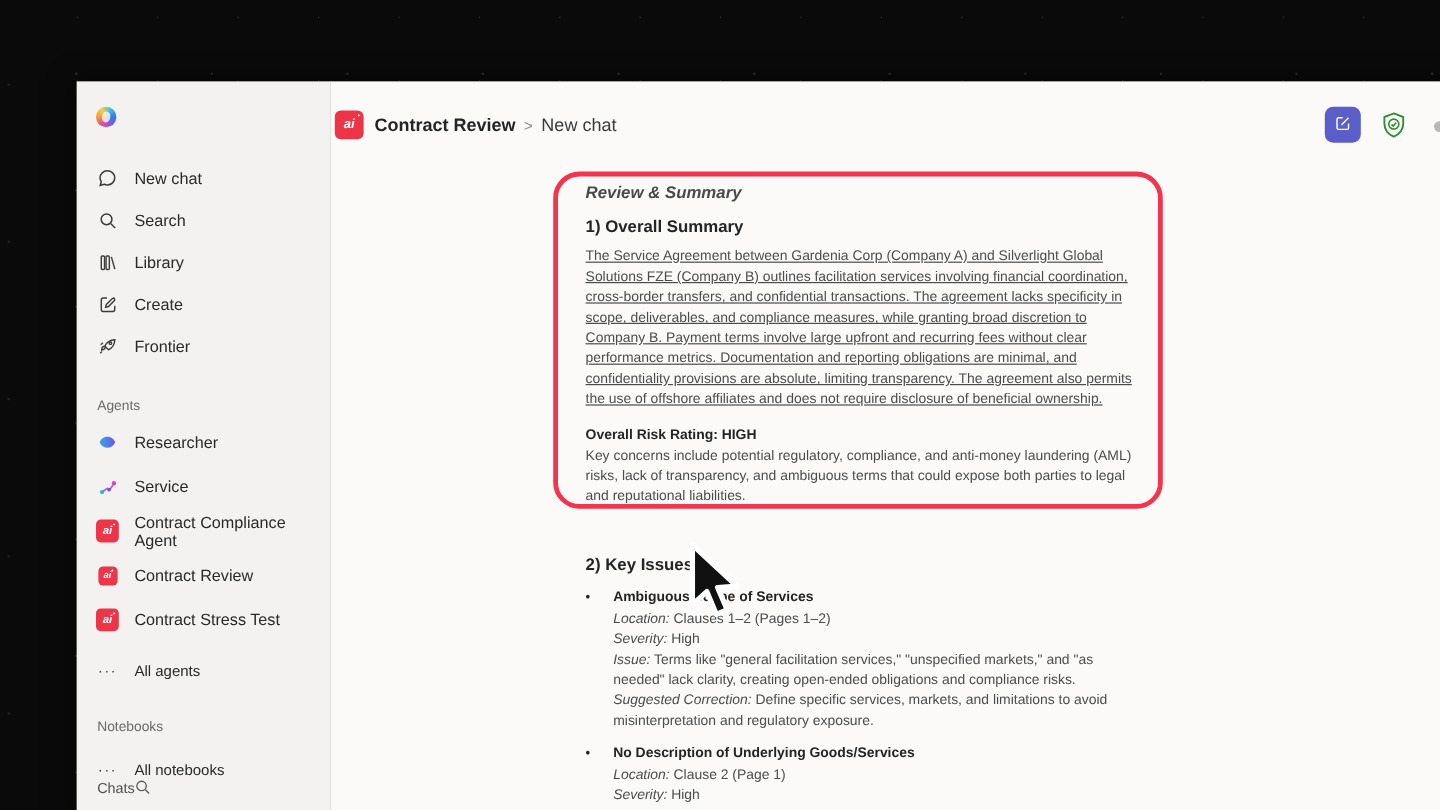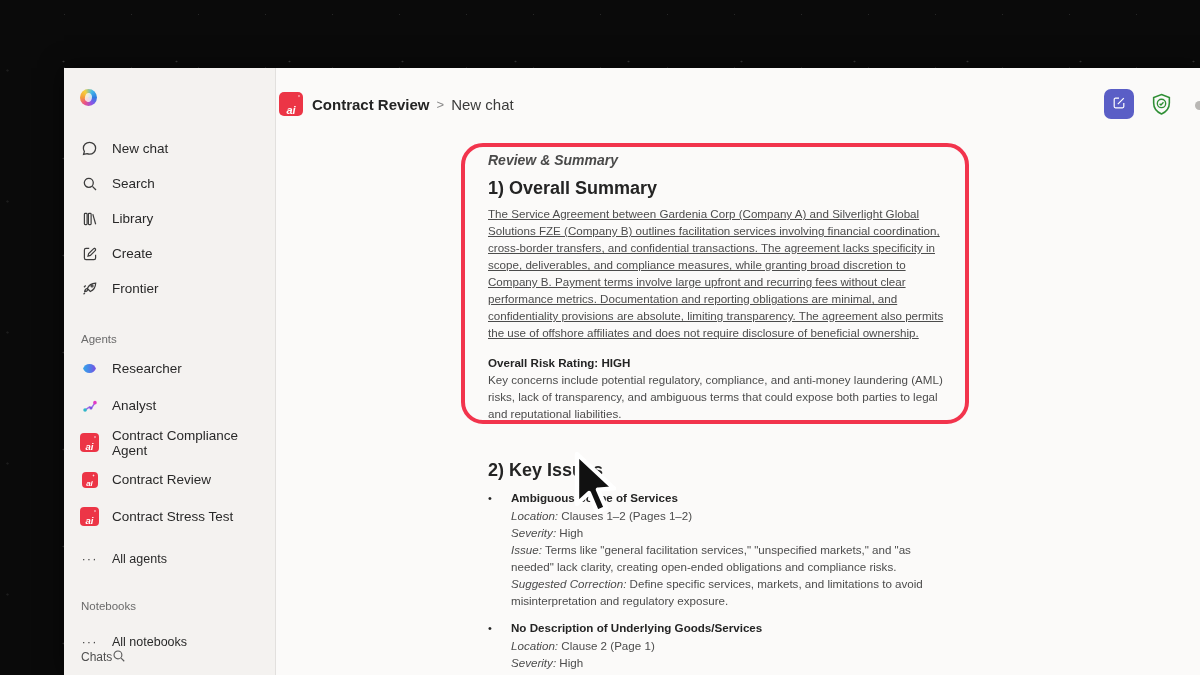--- a/index.html
+++ b/index.html
@@ -37,21 +37,21 @@
   }
   .side-icon { width:19px; height:19px; display:flex; align-items:center; justify-content:center;
     color:#3d3d3d; flex:none; }
   .side-icon svg { display:block; }
   .section-label { font-size:11.5px; color:#6b6b6b; padding-left:17px; }
   .agents-label { margin-top:27px; margin-bottom:5px; }
   .agent-item { height:37px; }
   .ai-badge {
     width:19px; height:19px; border-radius:4px; background:#ec3546; color:#fff;
     font-size:9.5px; font-weight:bold; font-style:italic;
-    display:flex; align-items:flex-end; justify-content:center; position:relative; flex:none;
+    display:flex; align-items:center; justify-content:center; position:relative; flex:none;
   }
   .ai-badge.small { width:16px; height:16px; margin:0 1.5px; font-size:8px; }
   .ai-badge::after { content:""; position:absolute; right:2.5px; top:2.5px; width:3px; height:3px;
     background:#fff; clip-path:polygon(50% 0,62% 38%,100% 50%,62% 62%,50% 100%,38% 62%,0 50%,38% 38%); }
   .dots-icon { letter-spacing:1px; color:#4a4a4a; font-size:13px; line-height:10px; }
   .notebooks-label { margin-top:24px; margin-bottom:12px; }
   .chats-row {
     position:absolute; left:0; right:0; bottom:0; height:36px;
     display:flex; align-items:center; 
     padding:0 14px 0 17px; font-size:12px; color:#4f4f4f;
@@ -74,21 +74,21 @@
   }
   .shield { width:22px; height:24px; display:flex; align-items:center; justify-content:center; cursor:pointer; }
   .edge-partial { position:absolute; right:-4px; top:33px; width:9px; height:9px; border-radius:50%;
     background:#b9b7b5; }
   
   .content-col {
     position:absolute; left:212px; top:84px; width:465px;
     font-size:11.6px; line-height:17px; color:#4c4c4c;
   }
   .review-label { font-style:italic; font-weight:bold; font-size:14px; color:#4a4a4a; margin-bottom:11px; }
-  .h-bold { font-weight:bold; color:#242424; font-size:18px; margin-bottom:8px; }
+  .h-bold { font-weight:bold; color:#242424; font-size:14px; margin-bottom:8px; }
   .para { margin-bottom:13px;text-decoration:underline; }
   .risk-head { font-weight:bold; color:#242424; }
   .risk-para { margin-bottom:40px; }
   .key-issues { margin-bottom:10px; }
   .issue { display:flex; margin-bottom:10px; }
   .bullet { width:23px; flex:none; color:#242424; font-size:11px; padding-top:1px; }
   .issue-body { flex:1; }
   .issue-title { font-weight:bold; color:#242424; margin-bottom:1px; }
   .meta-label { font-style:italic; }
   .annotation-box {
@@ -174,21 +174,21 @@
     </div>
     <div class="side-item agent-item">
       <span class="side-icon">
         <svg width="18" height="18" viewBox="0 0 20 20" fill="none">
             <path d="M4.5 14.5l5-3.5 2 1.5 4-6" stroke="#9a68e8" stroke-width="1.6"></path>
             <circle cx="4.5" cy="14.5" r="2" fill="#2fb6c9"></circle>
             <circle cx="11" cy="12.2" r="1.7" fill="#7c4fe0"></circle>
             <circle cx="15.5" cy="6.3" r="2" fill="#e23bc4"></circle>
           </svg>
       </span>
-      <span>Analyst</span>
+      <span>Service</span>
     </div>
     <div class="side-item agent-item">
       <span class="ai-badge">
           <span>ai</span>
         </span>
       <span>Contract Compliance Agent</span>
     </div>
     <div class="side-item agent-item">
       <span class="ai-badge small">
           <span>ai</span>

